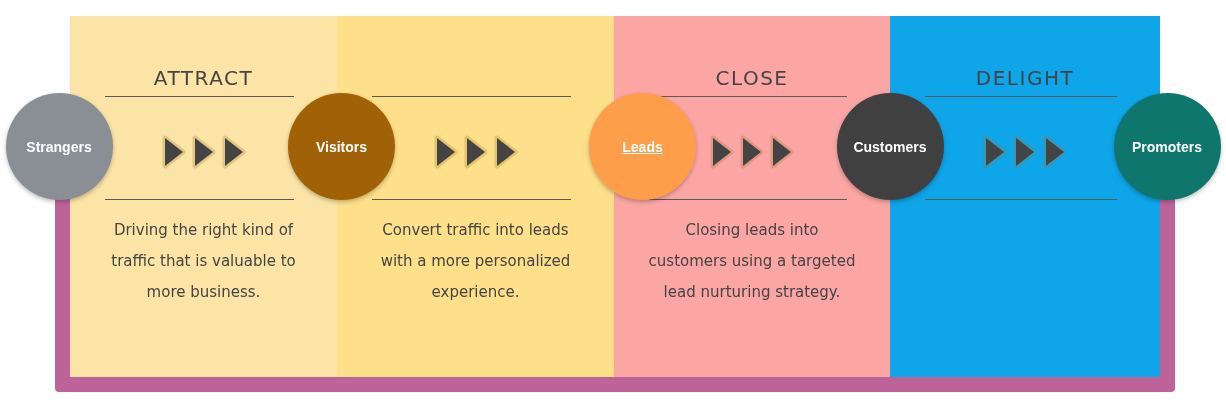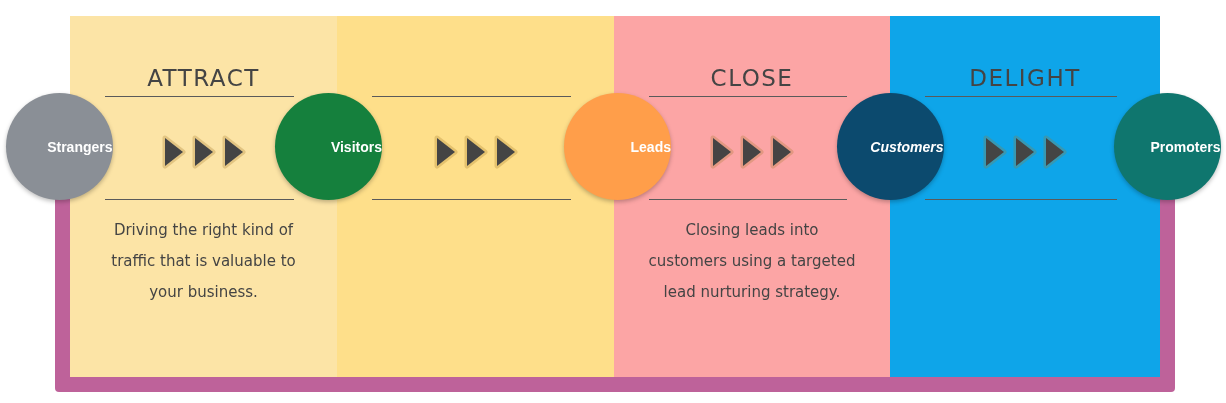--- a/index.html
+++ b/index.html
@@ -1,27 +1,27 @@
 <!DOCTYPE html>
 <html><head>
   <meta charset="utf-8">
   <style>
     html, body { margin: 0; padding: 0; background: #ffffff; }
     body { width: 1226px; height: 403px; position: relative; overflow: hidden; font-family: "Liberation Sans", sans-serif; }
     .frame { position: absolute; left: 55px; top: 195px; width: 1120px; height: 197px; background: #BE629A; border-radius: 0 0 4px 4px; }
     .panel { position: absolute; left: 70px; top: 16px; width: 1090px; height: 361px; display: flex; }
     .col { position: relative; height: 100%; }
-    .col-heading { position: absolute; top: 44px; left: 0; right: 0; text-align: center; font-family: "DejaVu Sans", sans-serif; font-size: 23px; letter-spacing: 1.5px; color: #444444; font-weight: normal; line-height: 36px; }
+    .col-heading { position: absolute; top: 44px; left: 0; right: 0; text-align: center; font-family: "DejaVu Sans", sans-serif; font-size: 20px; letter-spacing: 1.5px; color: #444444; font-weight: normal; line-height: 36px; }
     .rule { position: absolute; left: 35px; right: 43px; height: 1px; background: #5a5a5a; }
     .rule.top { top: 80px; }
     .rule.bottom { top: 183px; }
     .arrows { position: absolute; top: 119px; left: 0; right: 0; display: flex; justify-content: center; gap: 6px; }
     .arrow { width: 24px; height: 34px; }
     .desc { position: absolute; top: 199px; left: 30px; right: 30px; text-align: center; font-family: "DejaVu Sans", sans-serif; font-size: 15px; line-height: 31px; color: #444444; }
-    .node { position: absolute; top: 93px; width: 107px; height: 107px; border-radius: 50%; display: flex; align-items: center; justify-content: flex-end; color: #ffffff; font-weight: bold; font-size: 14px; box-shadow: 0 2px 4px rgba(0,0,0,0.25); z-index: 5; font-family: "Liberation Sans", sans-serif; }
+    .node { position: absolute; top: 93px; width: 107px; height: 107px; border-radius: 50%; display: flex; align-items: center; justify-content: center; color: #ffffff; font-weight: bold; font-size: 14px; box-shadow: 0 2px 4px rgba(0,0,0,0.25); z-index: 5; font-family: "Liberation Sans", sans-serif; }
   </style>
 </head>
 <body>
 
 <div class="frame"></div>
 
 <div class="panel">
   <div class="col" style="width: 267px; background: rgb(252, 228, 166);">
     <div class="col-heading">ATTRACT</div>
     <div class="rule top"></div>
@@ -30,36 +30,37 @@
           <path d="M3 3 L21 17 L3 31 Z" fill="#444444" stroke="rgba(160,120,40,0.28)" stroke-width="5" stroke-linejoin="round" paint-order="stroke"></path>
         </svg>
         <svg class="arrow" viewBox="0 0 24 34">
           <path d="M3 3 L21 17 L3 31 Z" fill="#444444" stroke="rgba(160,120,40,0.28)" stroke-width="5" stroke-linejoin="round" paint-order="stroke"></path>
         </svg>
         <svg class="arrow" viewBox="0 0 24 34">
           <path d="M3 3 L21 17 L3 31 Z" fill="#444444" stroke="rgba(160,120,40,0.28)" stroke-width="5" stroke-linejoin="round" paint-order="stroke"></path>
         </svg>
       </div>
     <div class="rule bottom"></div>
-    <div class="desc">Driving the right kind of traffic that is valuable to your business.</div>
+    <div class="desc">Driving the right kind of traffic that is valuable to more business.</div>
   </div>
   <div class="col" style="width: 277px; background: rgb(254, 223, 138);">
     <div class="rule top"></div>
     <div class="arrows">
         <svg class="arrow" viewBox="0 0 24 34">
           <path d="M3 3 L21 17 L3 31 Z" fill="#444444" stroke="rgba(160,120,40,0.28)" stroke-width="5" stroke-linejoin="round" paint-order="stroke"></path>
         </svg>
         <svg class="arrow" viewBox="0 0 24 34">
           <path d="M3 3 L21 17 L3 31 Z" fill="#444444" stroke="rgba(160,120,40,0.28)" stroke-width="5" stroke-linejoin="round" paint-order="stroke"></path>
         </svg>
         <svg class="arrow" viewBox="0 0 24 34">
           <path d="M3 3 L21 17 L3 31 Z" fill="#444444" stroke="rgba(160,120,40,0.28)" stroke-width="5" stroke-linejoin="round" paint-order="stroke"></path>
         </svg>
       </div>
     <div class="rule bottom"></div>
+    <div class="desc">Convert traffic into leads with a more personalized experience.</div>
   </div>
   <div class="col" style="width: 276px; background: #fca5a5;">
     <div class="col-heading">CLOSE</div>
     <div class="rule top"></div>
     <div class="arrows">
         <svg class="arrow" viewBox="0 0 24 34">
           <path d="M3 3 L21 17 L3 31 Z" fill="#444444" stroke="rgba(160,120,40,0.28)" stroke-width="5" stroke-linejoin="round" paint-order="stroke"></path>
         </svg>
         <svg class="arrow" viewBox="0 0 24 34">
           <path d="M3 3 L21 17 L3 31 Z" fill="#444444" stroke="rgba(160,120,40,0.28)" stroke-width="5" stroke-linejoin="round" paint-order="stroke"></path>
@@ -85,24 +86,24 @@
           <path d="M3 3 L21 17 L3 31 Z" fill="#444444" stroke="rgba(160,120,40,0.28)" stroke-width="5" stroke-linejoin="round" paint-order="stroke"></path>
         </svg>
       </div>
     <div class="rule bottom"></div>
   </div>
 </div>
 
 <div class="node" style="background: rgb(138, 143, 150); left: 5.5px;">
     <span>Strangers</span>
   </div>
-<div class="node" style="background: #15803d; left: 275px;">
+<div class="node" style="background: #a16207; left: 288px;">
     <span>Visitors</span>
   </div>
-<div class="node" style="background: rgb(255, 158, 74); left: 564px;">
+<div class="node" style="background: rgb(255, 158, 74); left: 589px; text-decoration: underline;">
     <span>Leads</span>
   </div>
-<div class="node" style="background: #0c4a6e; left: 836.5px; font-style: italic;">
+<div class="node" style="background: #404040; left: 836.5px;">
     <span>Customers</span>
   </div>
 <div class="node" style="background: #0f766e; left: 1113.5px;">
     <span>Promoters</span>
   </div>
 
 </body></html>

